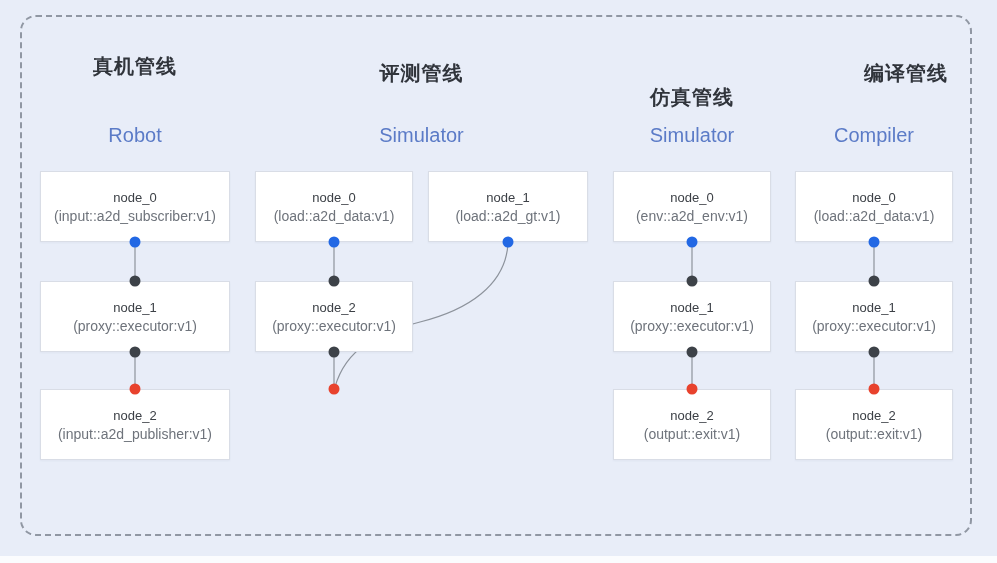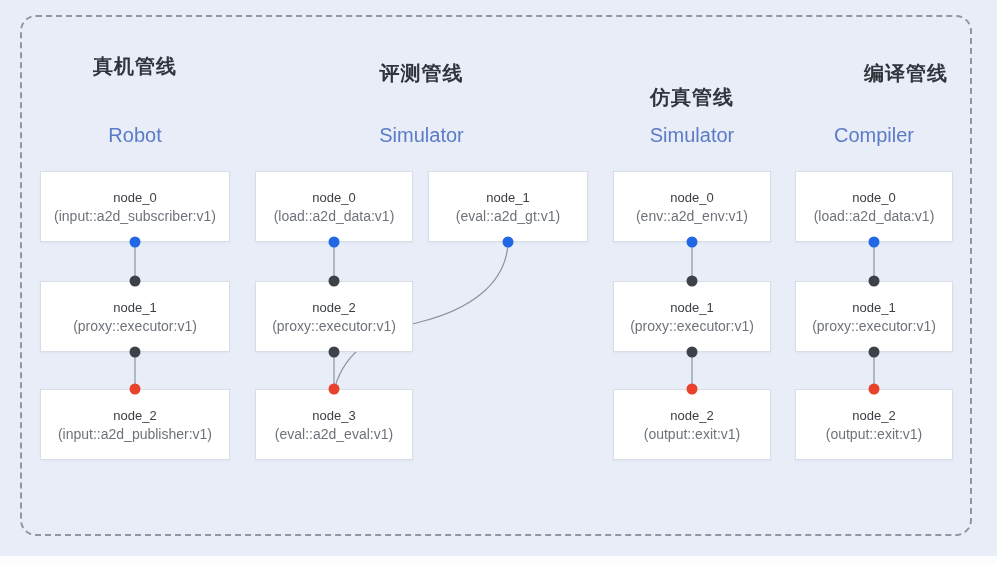--- a/index.html
+++ b/index.html
@@ -111,29 +111,25 @@
     <div class="node-title">node_2</div>
     <div class="node-type">(input::a2d_publisher:v1)</div>
   </div>
 
   <div class="node-card" style="left:255px; top:171px; width:158px;">
     <div class="node-title">node_0</div>
     <div class="node-type">(load::a2d_data:v1)</div>
   </div>
   <div class="node-card" style="left:428px; top:171px; width:160px;">
     <div class="node-title">node_1</div>
-    <div class="node-type">(eval::a2d_gt:v1)</div>
+    <div class="node-type">(load::a2d_gt:v1)</div>
   </div>
   <div class="node-card" style="left:255px; top:281px; width:158px;">
     <div class="node-title">node_2</div>
     <div class="node-type">(proxy::executor:v1)</div>
-  </div>
-  <div class="node-card" style="left:255px; top:389px; width:158px;">
-    <div class="node-title">node_3</div>
-    <div class="node-type">(eval::a2d_eval:v1)</div>
   </div>
 
   <div class="node-card" style="left:613px; top:171px; width:158px;">
     <div class="node-title">node_0</div>
     <div class="node-type">(env::a2d_env:v1)</div>
   </div>
   <div class="node-card" style="left:613px; top:281px; width:158px;">
     <div class="node-title">node_1</div>
     <div class="node-type">(proxy::executor:v1)</div>
   </div>

